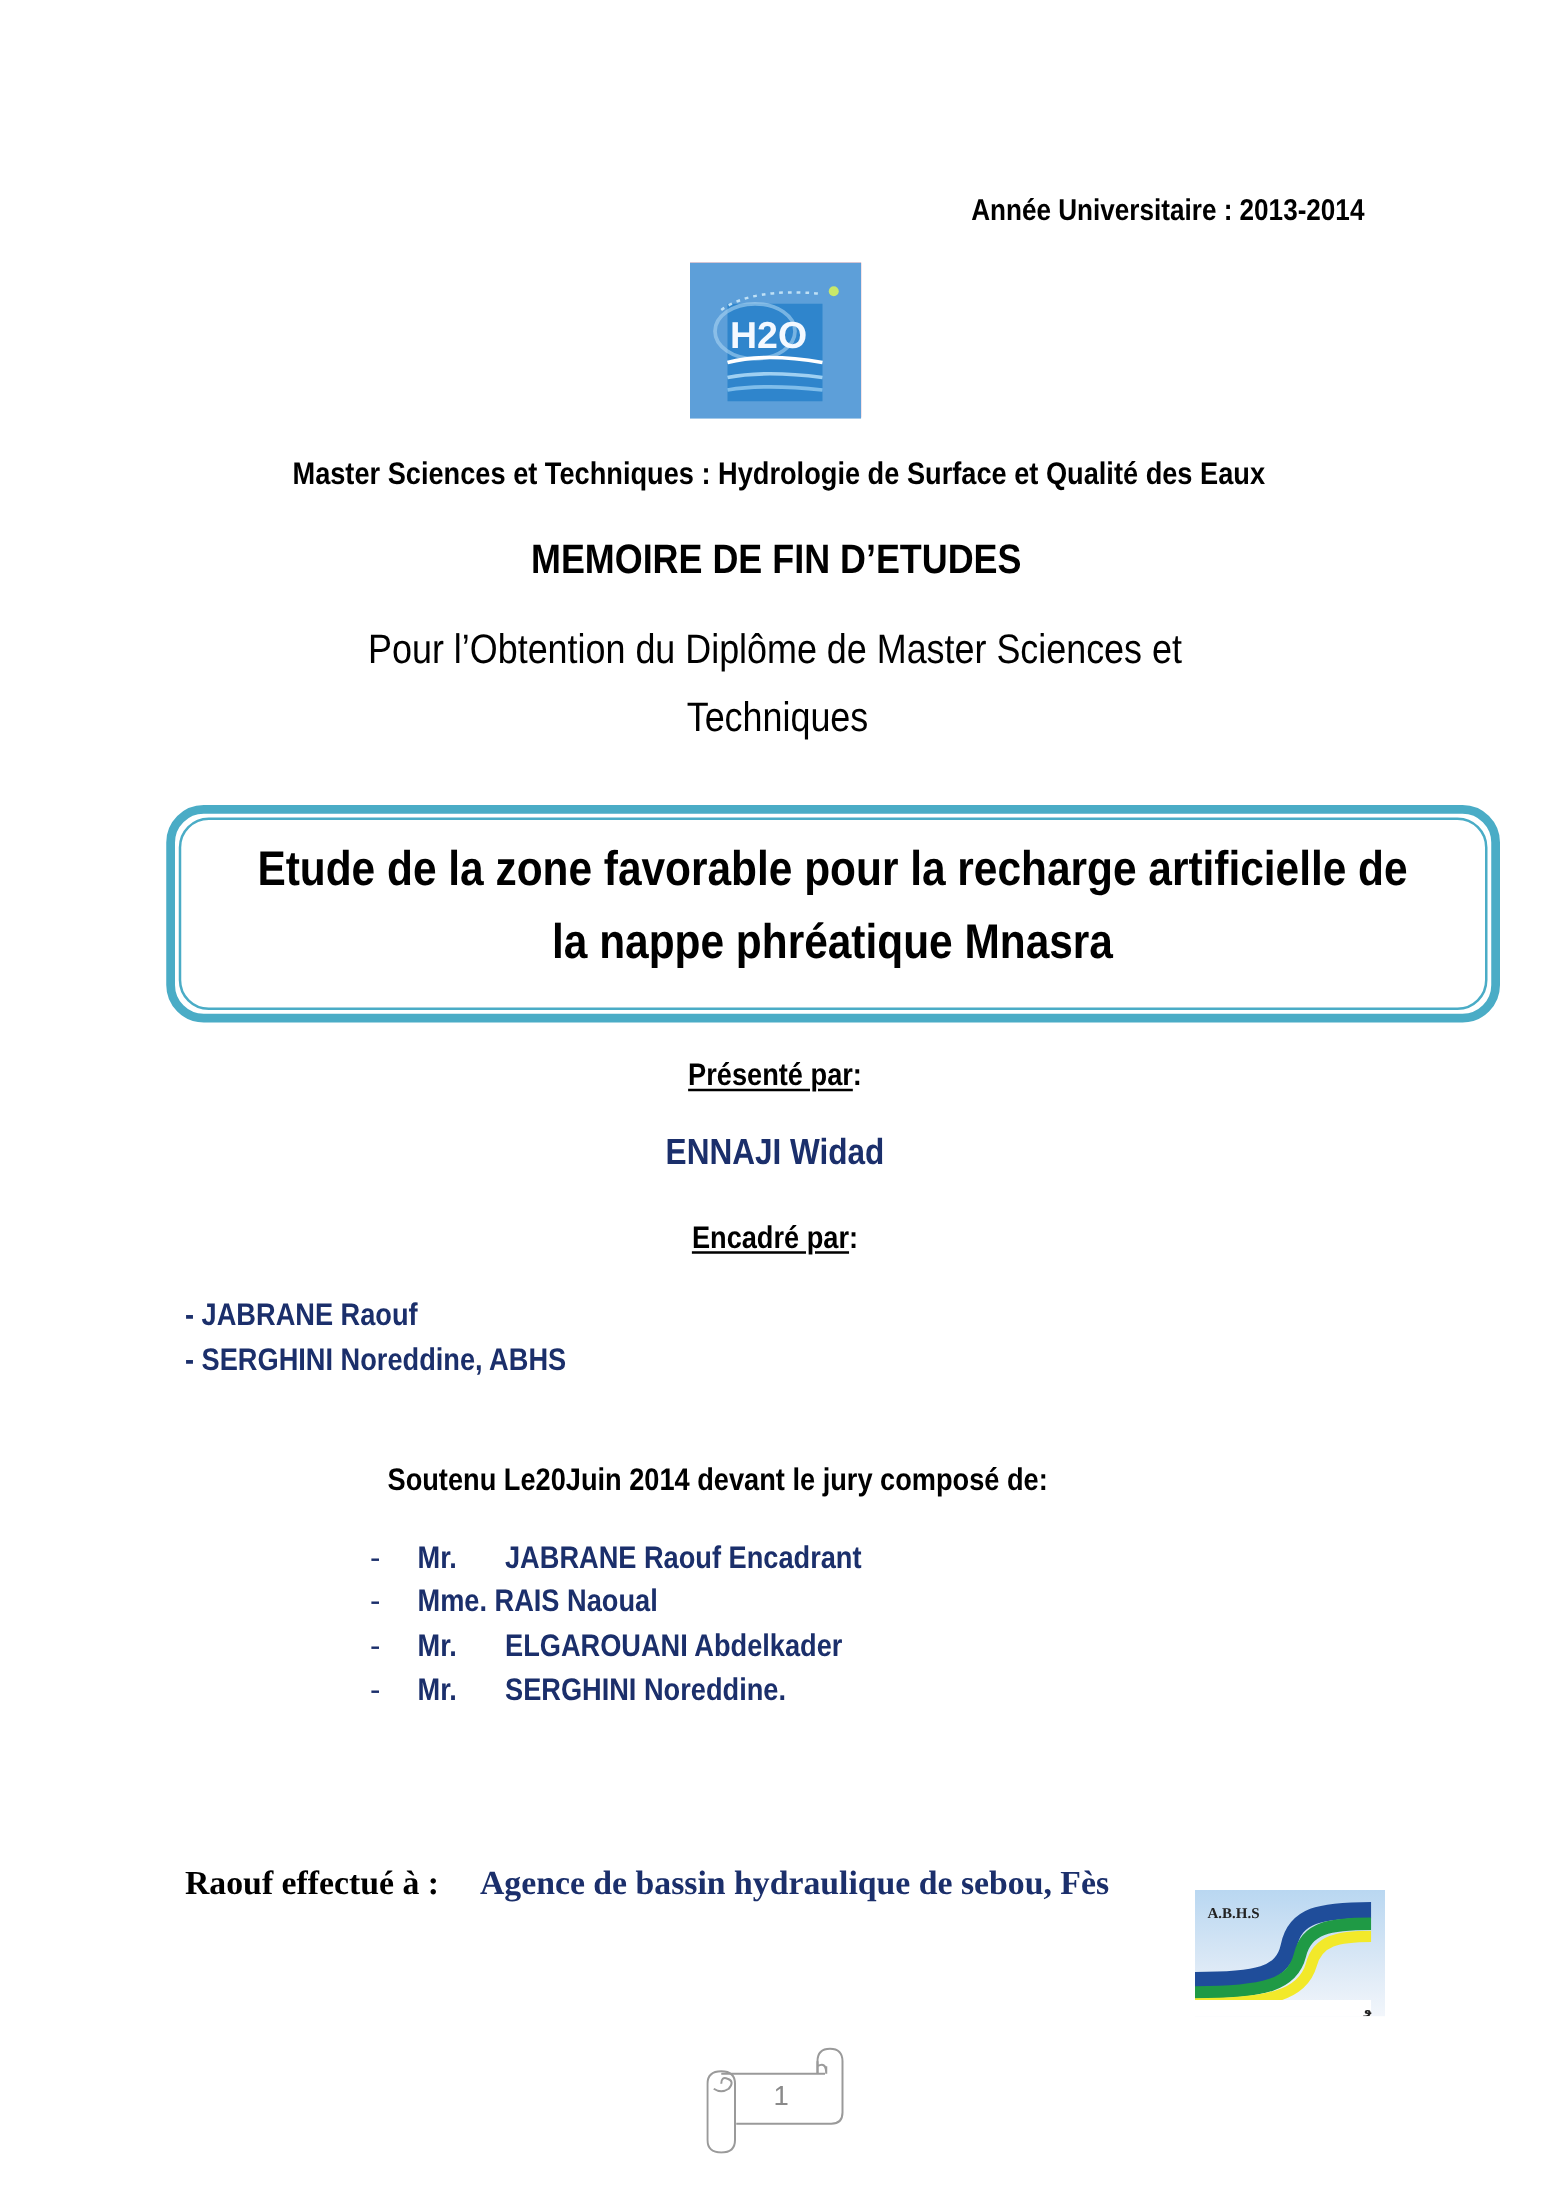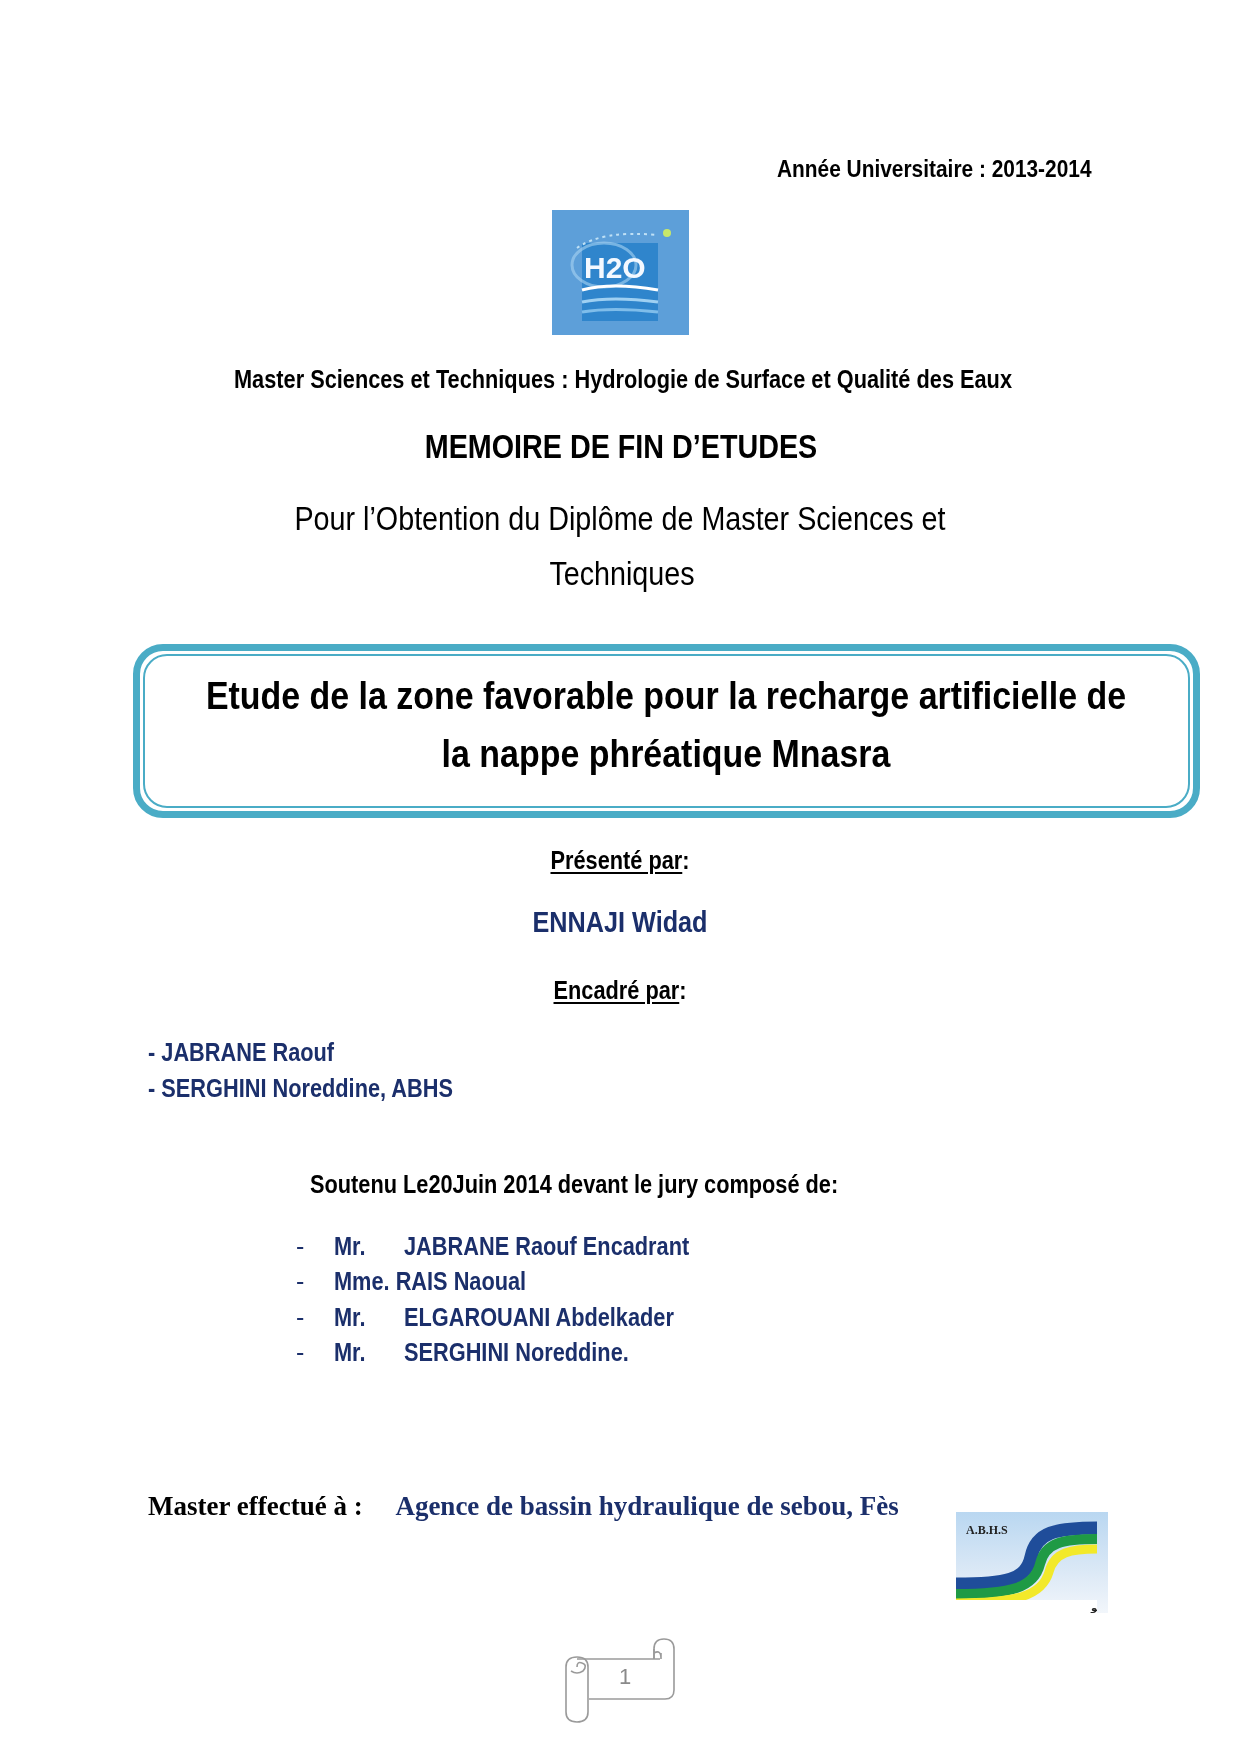--- a/index.html
+++ b/index.html
@@ -105,21 +105,21 @@
   <span class="dash">-</span>
   <span class="title">Mr.</span>
   <span class="name">ELGAROUANI Abdelkader</span>
 </div>
 <div class="jury-row" style="top:1338px;">
   <span class="dash">-</span>
   <span class="title">Mr.</span>
   <span class="name">SERGHINI Noreddine.</span>
 </div>
 
-<div id="stage" class="abs"><span>Master effectué à : </span><span class="place">Agence de bassin hydraulique de sebou, Fès</span></div>
+<div id="stage" class="abs"><span>Raouf effectué à : </span><span class="place">Agence de bassin hydraulique de sebou, Fès</span></div>
 
 <div id="abhs-logo" class="abs">
   <svg width="141" height="101" viewBox="0 0 141 101">
     <path d="M0 72 C50 72 70 68 75 45 C80 20 100 16 141 16" stroke="#1f4d9a" stroke-width="13" fill="none"></path>
     <path d="M0 82 C55 82 78 76 84 52 C89 30 108 27 141 27" stroke="#1f9a45" stroke-width="10" fill="none"></path>
     <path d="M0 91 C60 91 86 84 93 60 C98 40 115 37 141 37" stroke="#f2e92a" stroke-width="9" fill="none"></path>
     <text x="10" y="22" font-family="Liberation Serif, serif" font-weight="bold" font-size="12" fill="#222">A.B.H.S</text>
     <rect x="0" y="88" width="141" height="13" fill="#ffffff"></rect>
     <text x="135" y="99" font-family="DejaVu Sans, sans-serif" font-weight="bold" font-size="10" fill="#222" text-anchor="end" direction="rtl">وكالة الحوض المائي لسبو</text>
   </svg>

